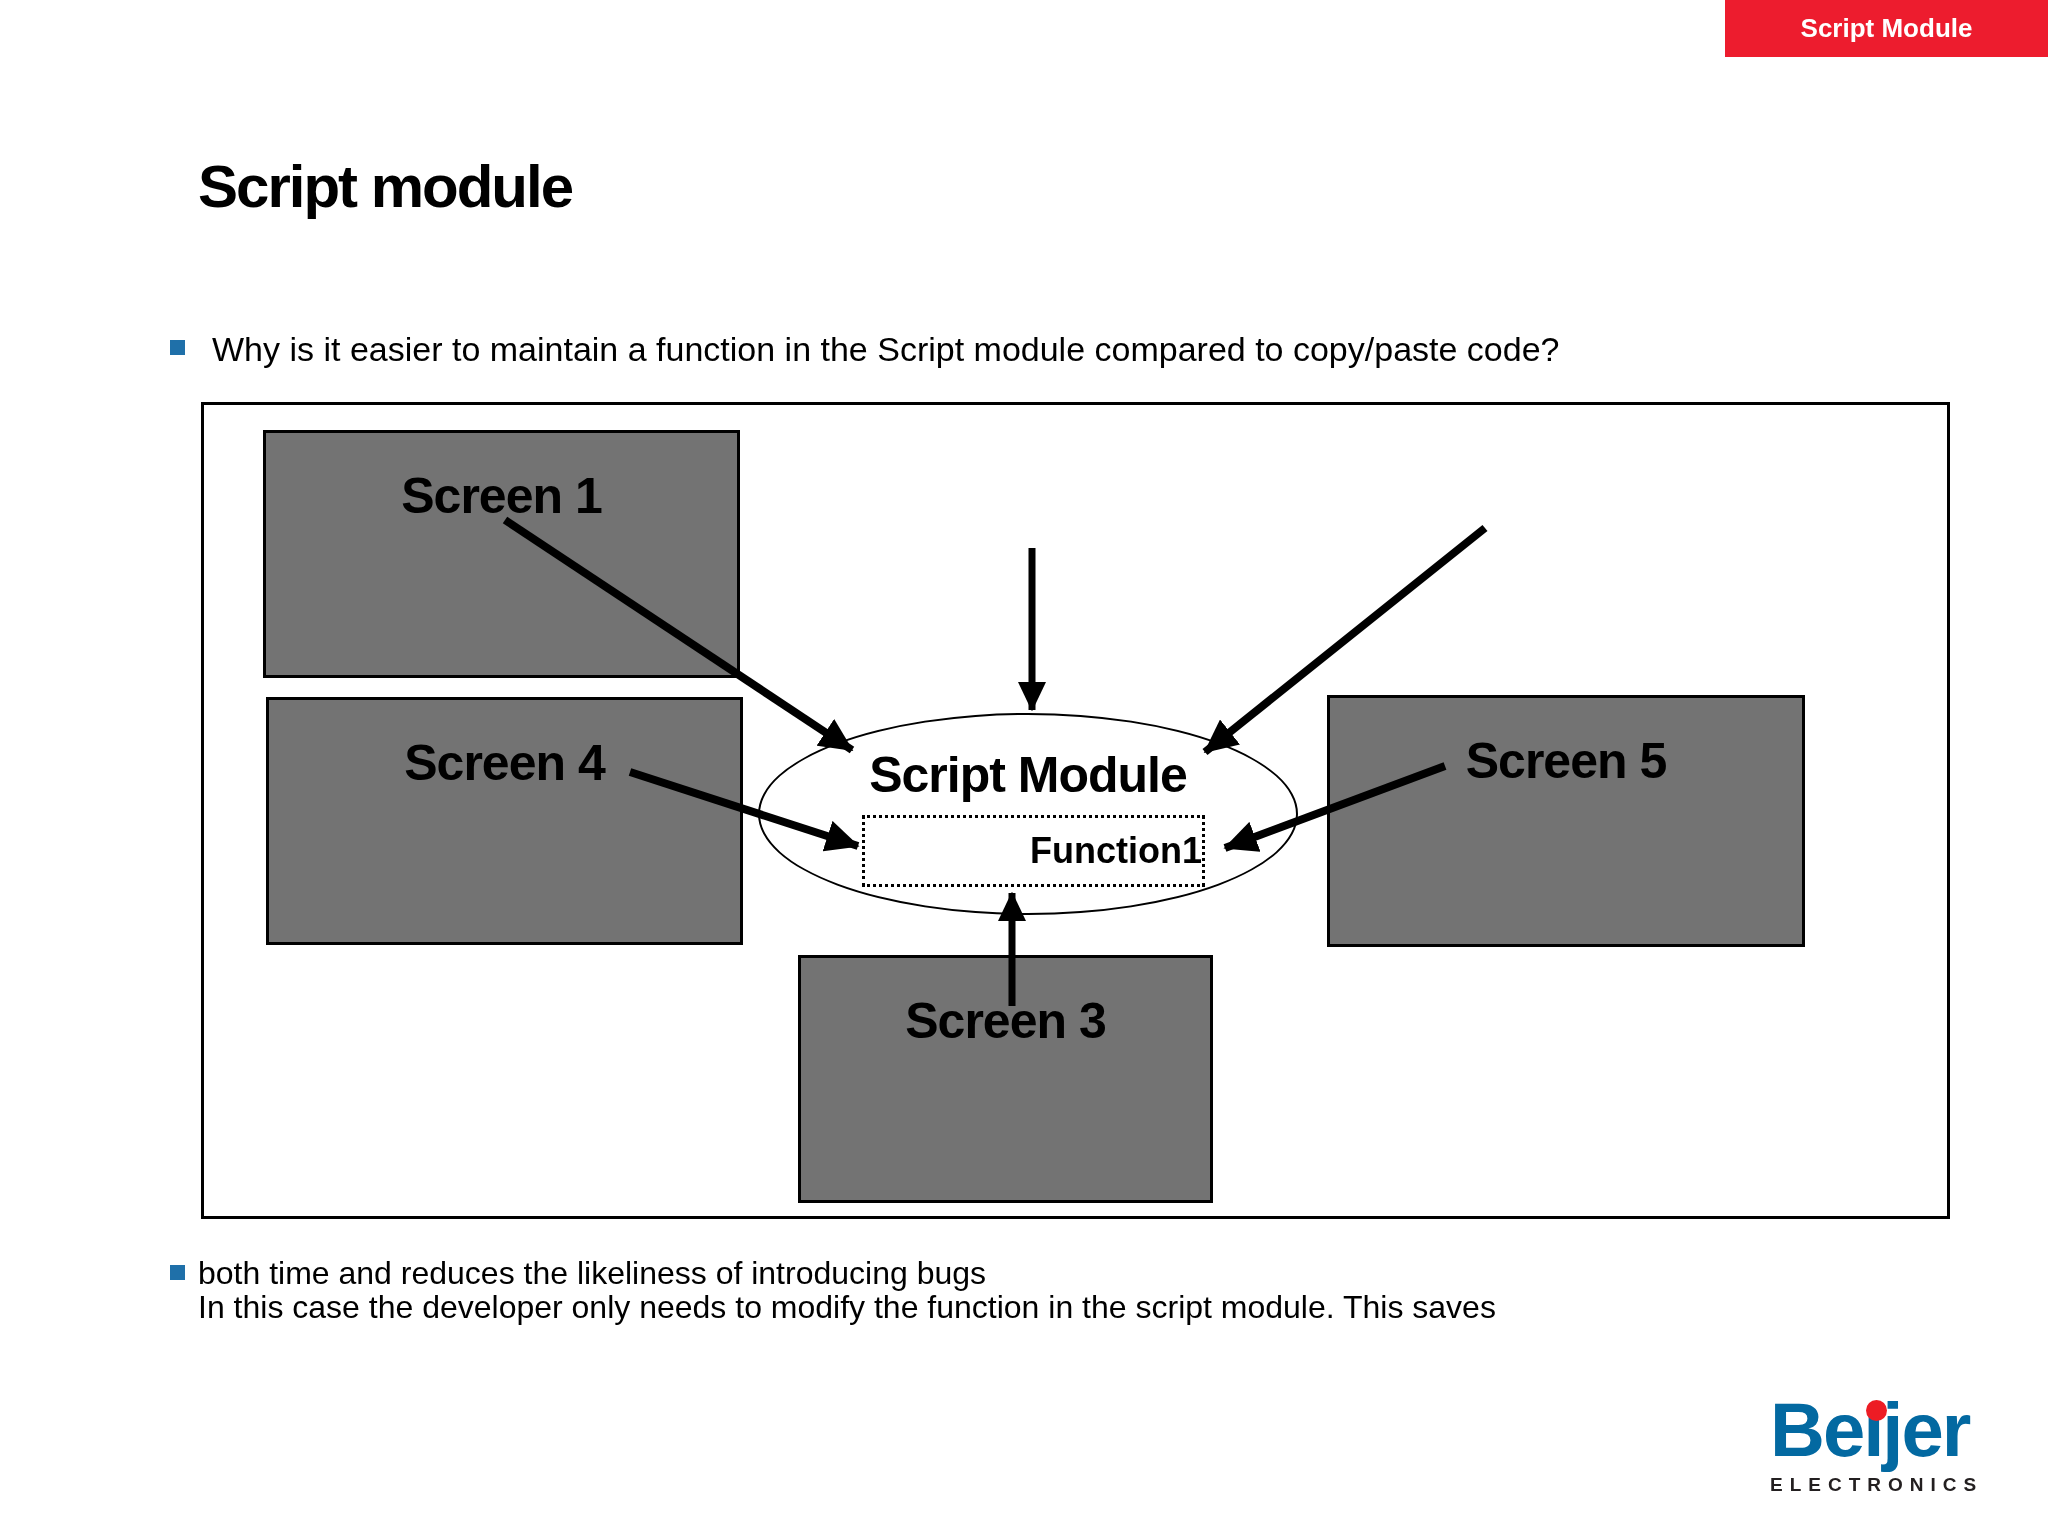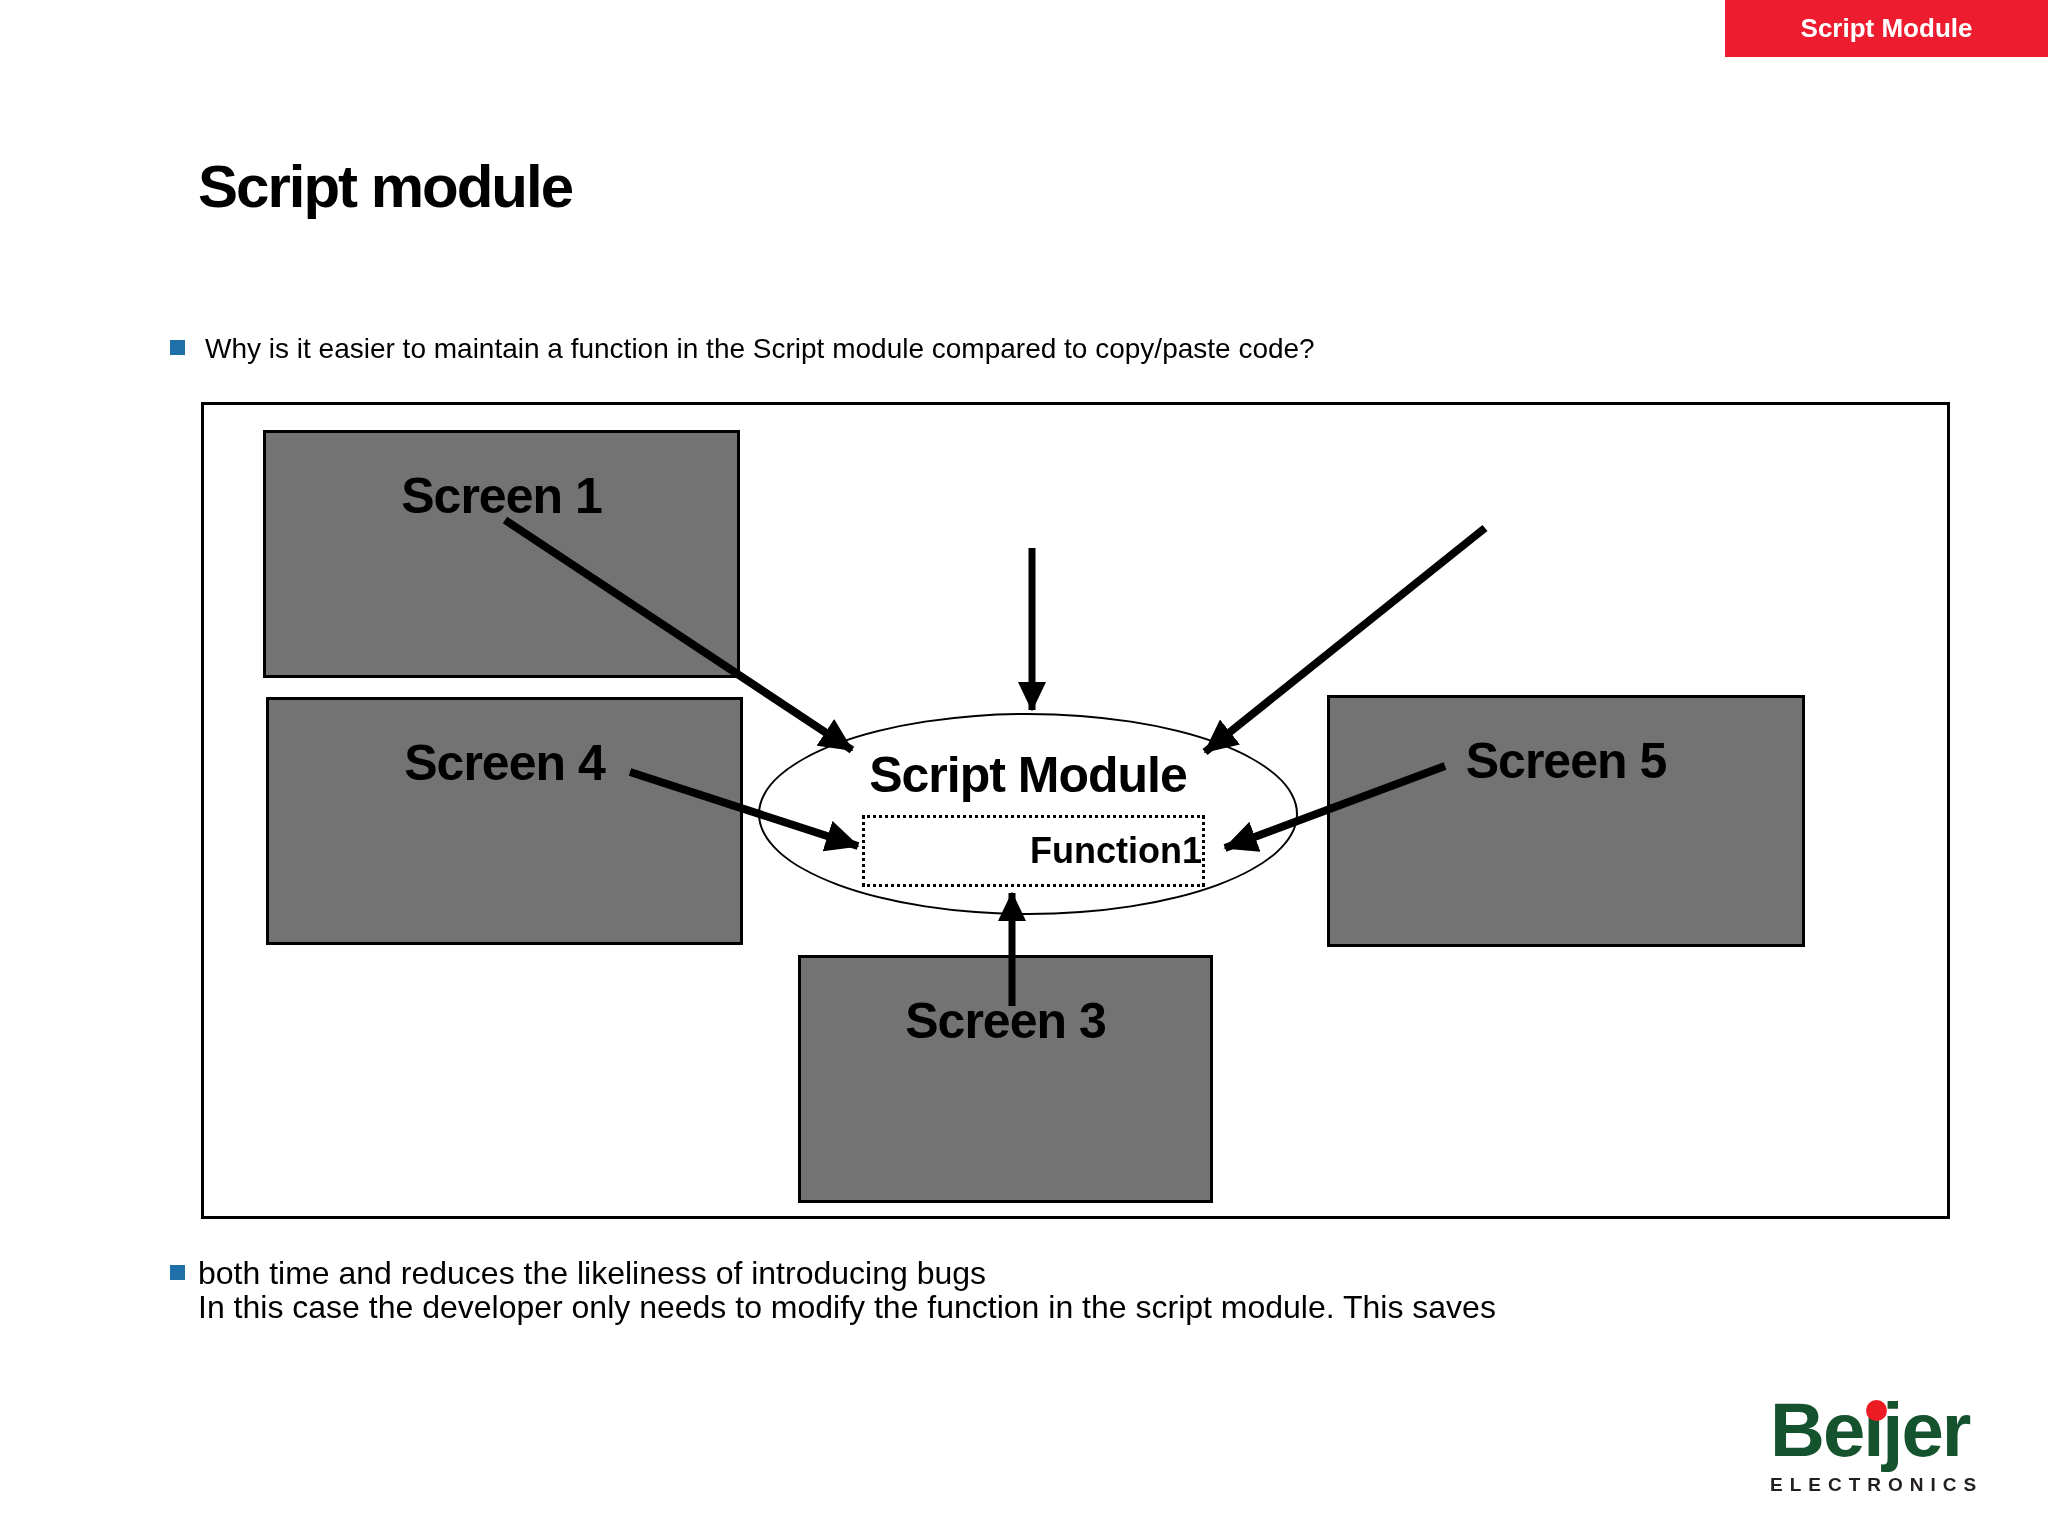--- a/index.html
+++ b/index.html
@@ -13,21 +13,21 @@
 
   
   .title{position:absolute;left:198px;top:152px;font-size:60px;font-weight:bold;
          letter-spacing:-2px;color:#000;}
 
   
   .bullet-row{position:absolute;display:flex;align-items:flex-start;}
   .bullet-sq{width:15px;height:15px;background:#1F70A9;flex:0 0 auto;}
   .bullet1{left:170px;top:329px;}
   .bullet1 .bullet-sq{margin-top:11px;}
-  .bullet1 .bullet-text{margin-left:20px;font-size:28px;line-height:40px;white-space:nowrap;}
+  .bullet1 .bullet-text{margin-left:27px;font-size:34px;line-height:40px;white-space:nowrap;}
   .bullet2{left:170px;top:1256px;}
   .bullet2 .bullet-sq{margin-top:9px;}
   .bullet2 .bullet-text{margin-left:13px;font-size:32px;line-height:34px;}
   .bullet2 .bullet-text div{white-space:nowrap;}
 
   
   .outer-rect{position:absolute;left:201px;top:402px;width:1749px;height:817px;
               border:3px solid #000;box-sizing:border-box;background:#fff;}
   .screen-box{position:absolute;border:3px solid #000;box-sizing:border-box;background:#737373;
               text-align:center;}
@@ -45,21 +45,21 @@
   .module-lbl{position:absolute;left:758px;top:746px;width:540px;text-align:center;
               font-size:50px;font-weight:bold;letter-spacing:-1px;}
   .func-box{position:absolute;left:862px;top:815px;width:343px;height:72px;
             border:3px dotted #000;box-sizing:border-box;text-align:right;}
   .func-box .lbl{font-size:36px;font-weight:bold;line-height:66px;}
 
   .arrows{position:absolute;left:0;top:0;width:2048px;height:1536px;pointer-events:none;}
 
   
   .logo{position:absolute;left:1770px;top:1392px;width:240px;}
-  .logo .brand{position:relative;font-size:76px;font-weight:bold;color:#14532d;
+  .logo .brand{position:relative;font-size:76px;font-weight:bold;color:#0369a1;
                letter-spacing:-2px;line-height:76px;white-space:nowrap;}
   .logo .idot{position:absolute;left:96px;top:8px;width:21px;height:21px;border-radius:50%;
               background:#ED1C24;}
   .logo .sub{margin-top:6px;font-size:19px;font-weight:bold;color:#231F20;
              letter-spacing:7px;white-space:nowrap;}
 </style>
 </head>
 <body>
 
 <div class="slide">

